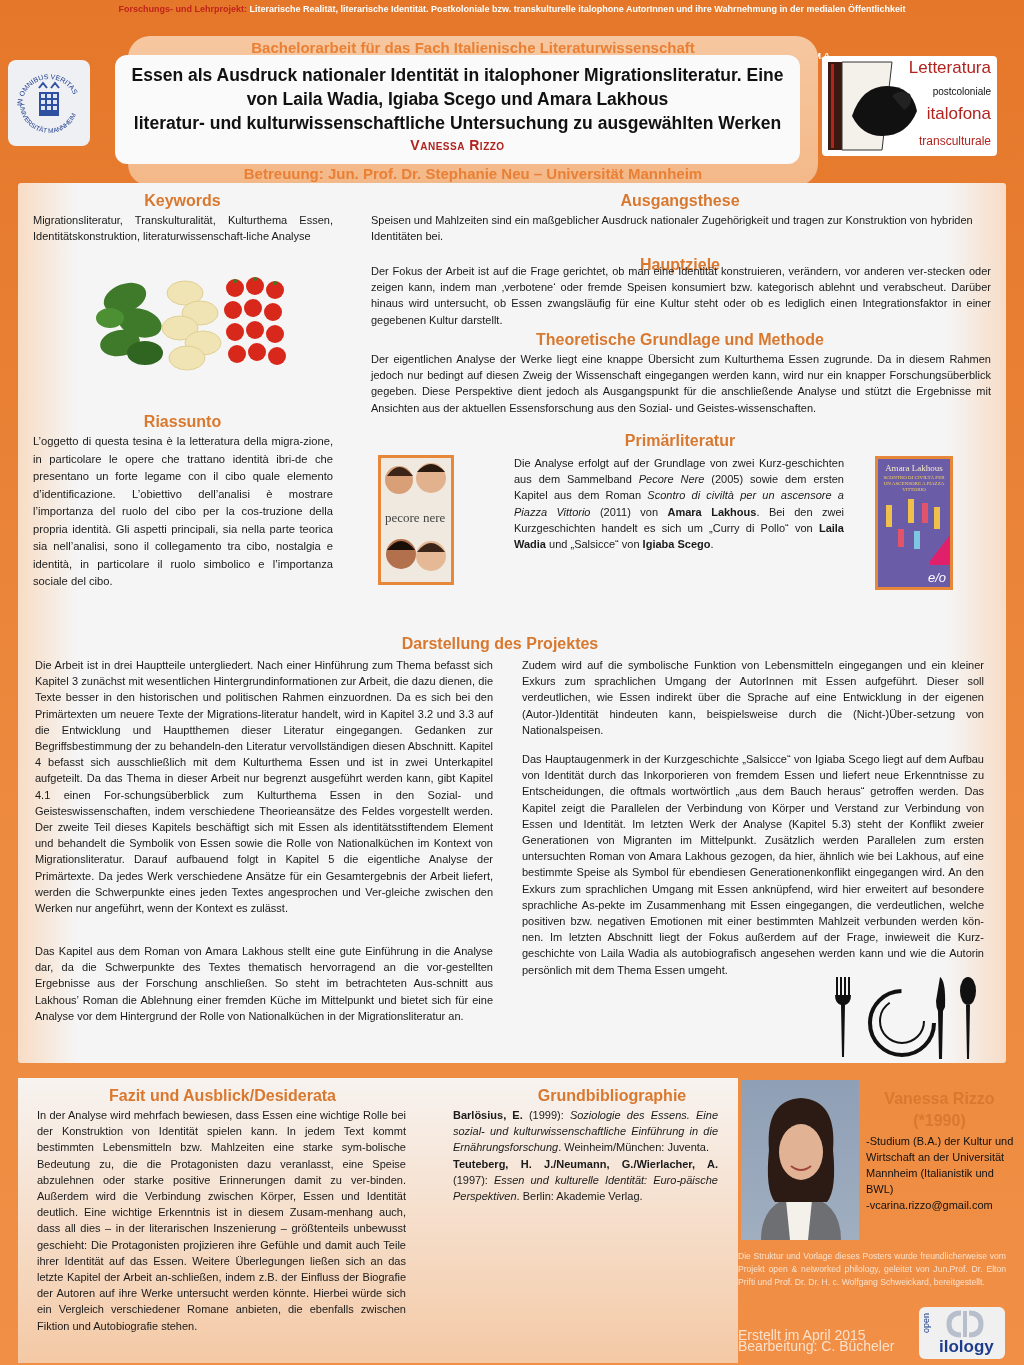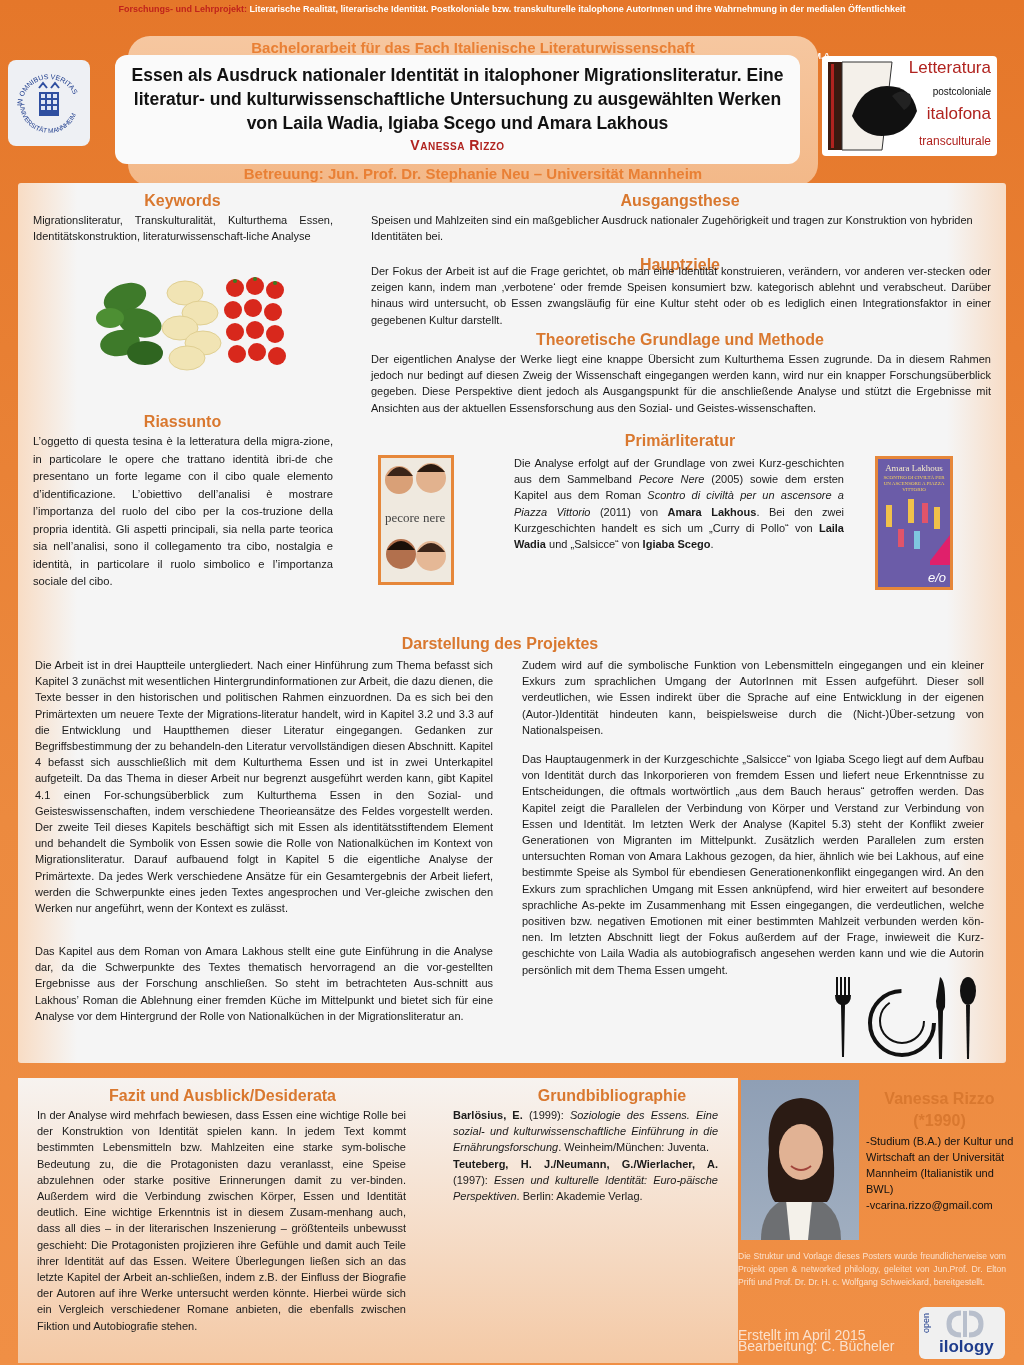--- a/index.html
+++ b/index.html
@@ -77,22 +77,22 @@
   <span class="red">Leitung:</span>
   <span>Dr. Stephanie Neu, Juniorprofessorin für Literatur- und Medienwissenschaft –</span>
   <span class="red">Wissenschaftliche Mitarbeiterin:</span>
   <span>Maria Giacobina Zannini, M.A.</span>
 </div>
 
 <div class="header-panel"></div>
 <div class="header-sub" id="subtitle-top">Bachelorarbeit für das Fach Italienische Literaturwissenschaft</div>
 <div class="title-box">
   <div class="t">Essen als Ausdruck nationaler Identität in italophoner Migrationsliteratur. Eine</div>
+  <div class="t">von Laila Wadia, Igiaba Scego und Amara Lakhous</div>
   <div class="t">literatur- und kulturwissenschaftliche Untersuchung zu ausgewählten Werken</div>
-  <div class="t">von Laila Wadia, Igiaba Scego und Amara Lakhous</div>
   <div class="author">Vanessa Rizzo</div>
 </div>
 <div class="header-sub" id="supervisor">Betreuung: Jun. Prof. Dr. Stephanie Neu – Universität Mannheim</div>
 
 <div class="logo-left">
   <svg width="74" height="74" viewBox="0 0 74 74">
     <defs>
       <path id="arcTop" d="M10,40 A27,27 0 0,1 64,40"></path>
       <path id="arcBot" d="M8,38 A29,29 0 0,0 66,38"></path>
     </defs>

